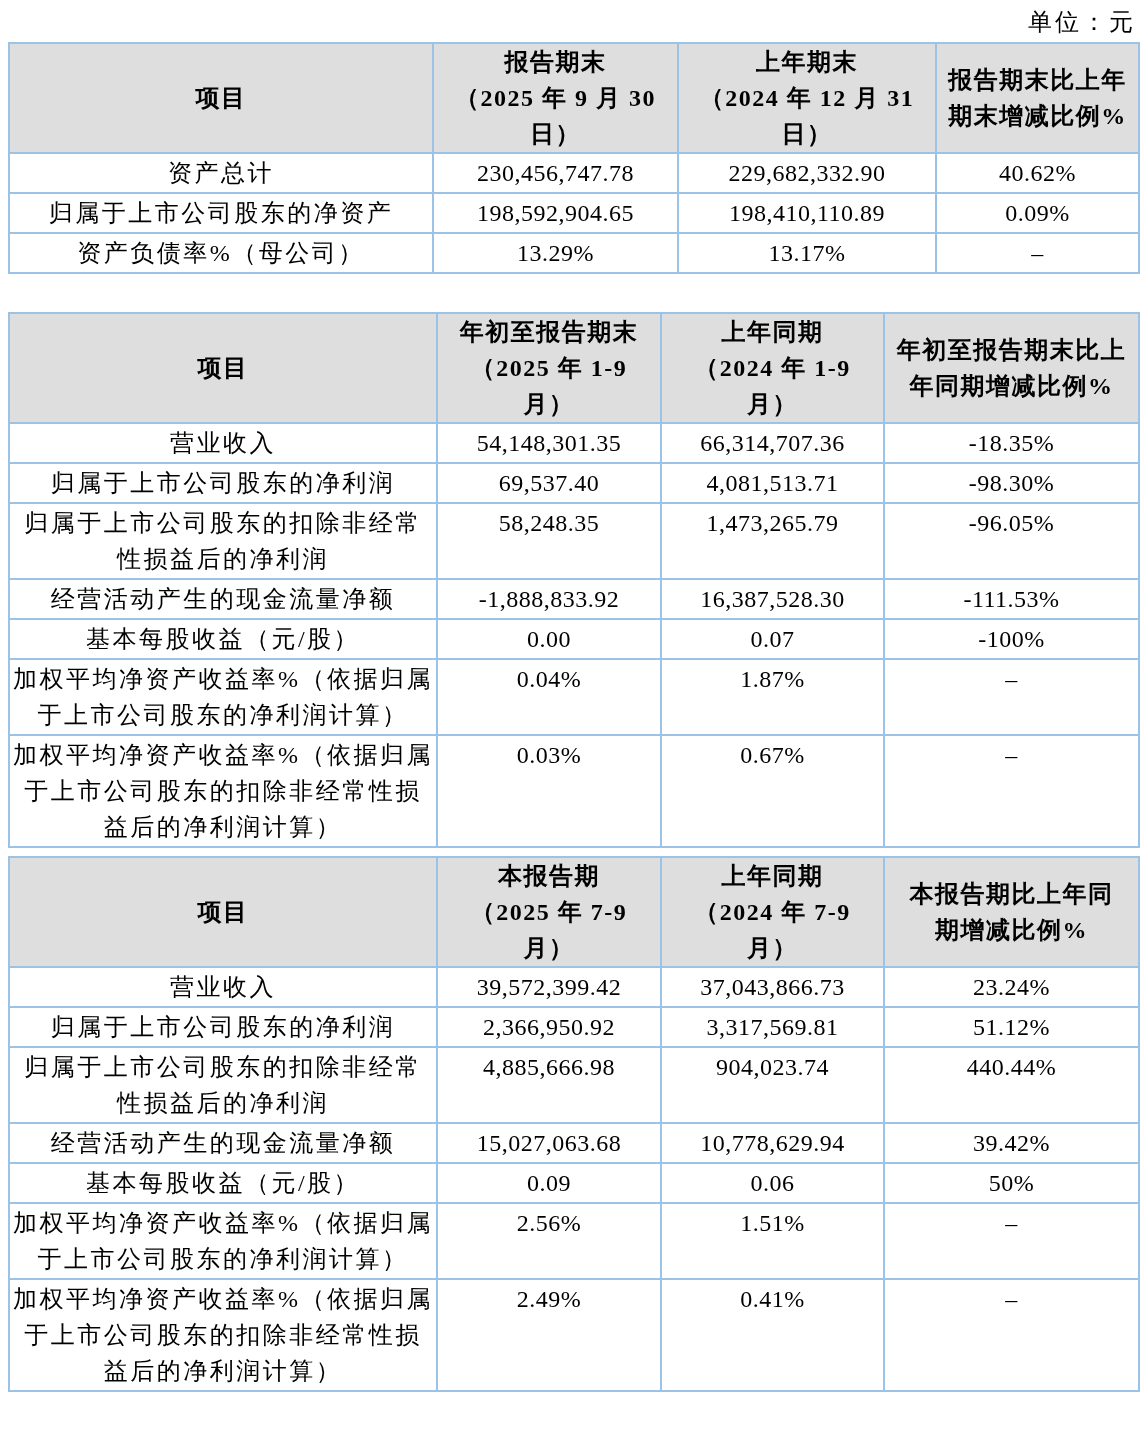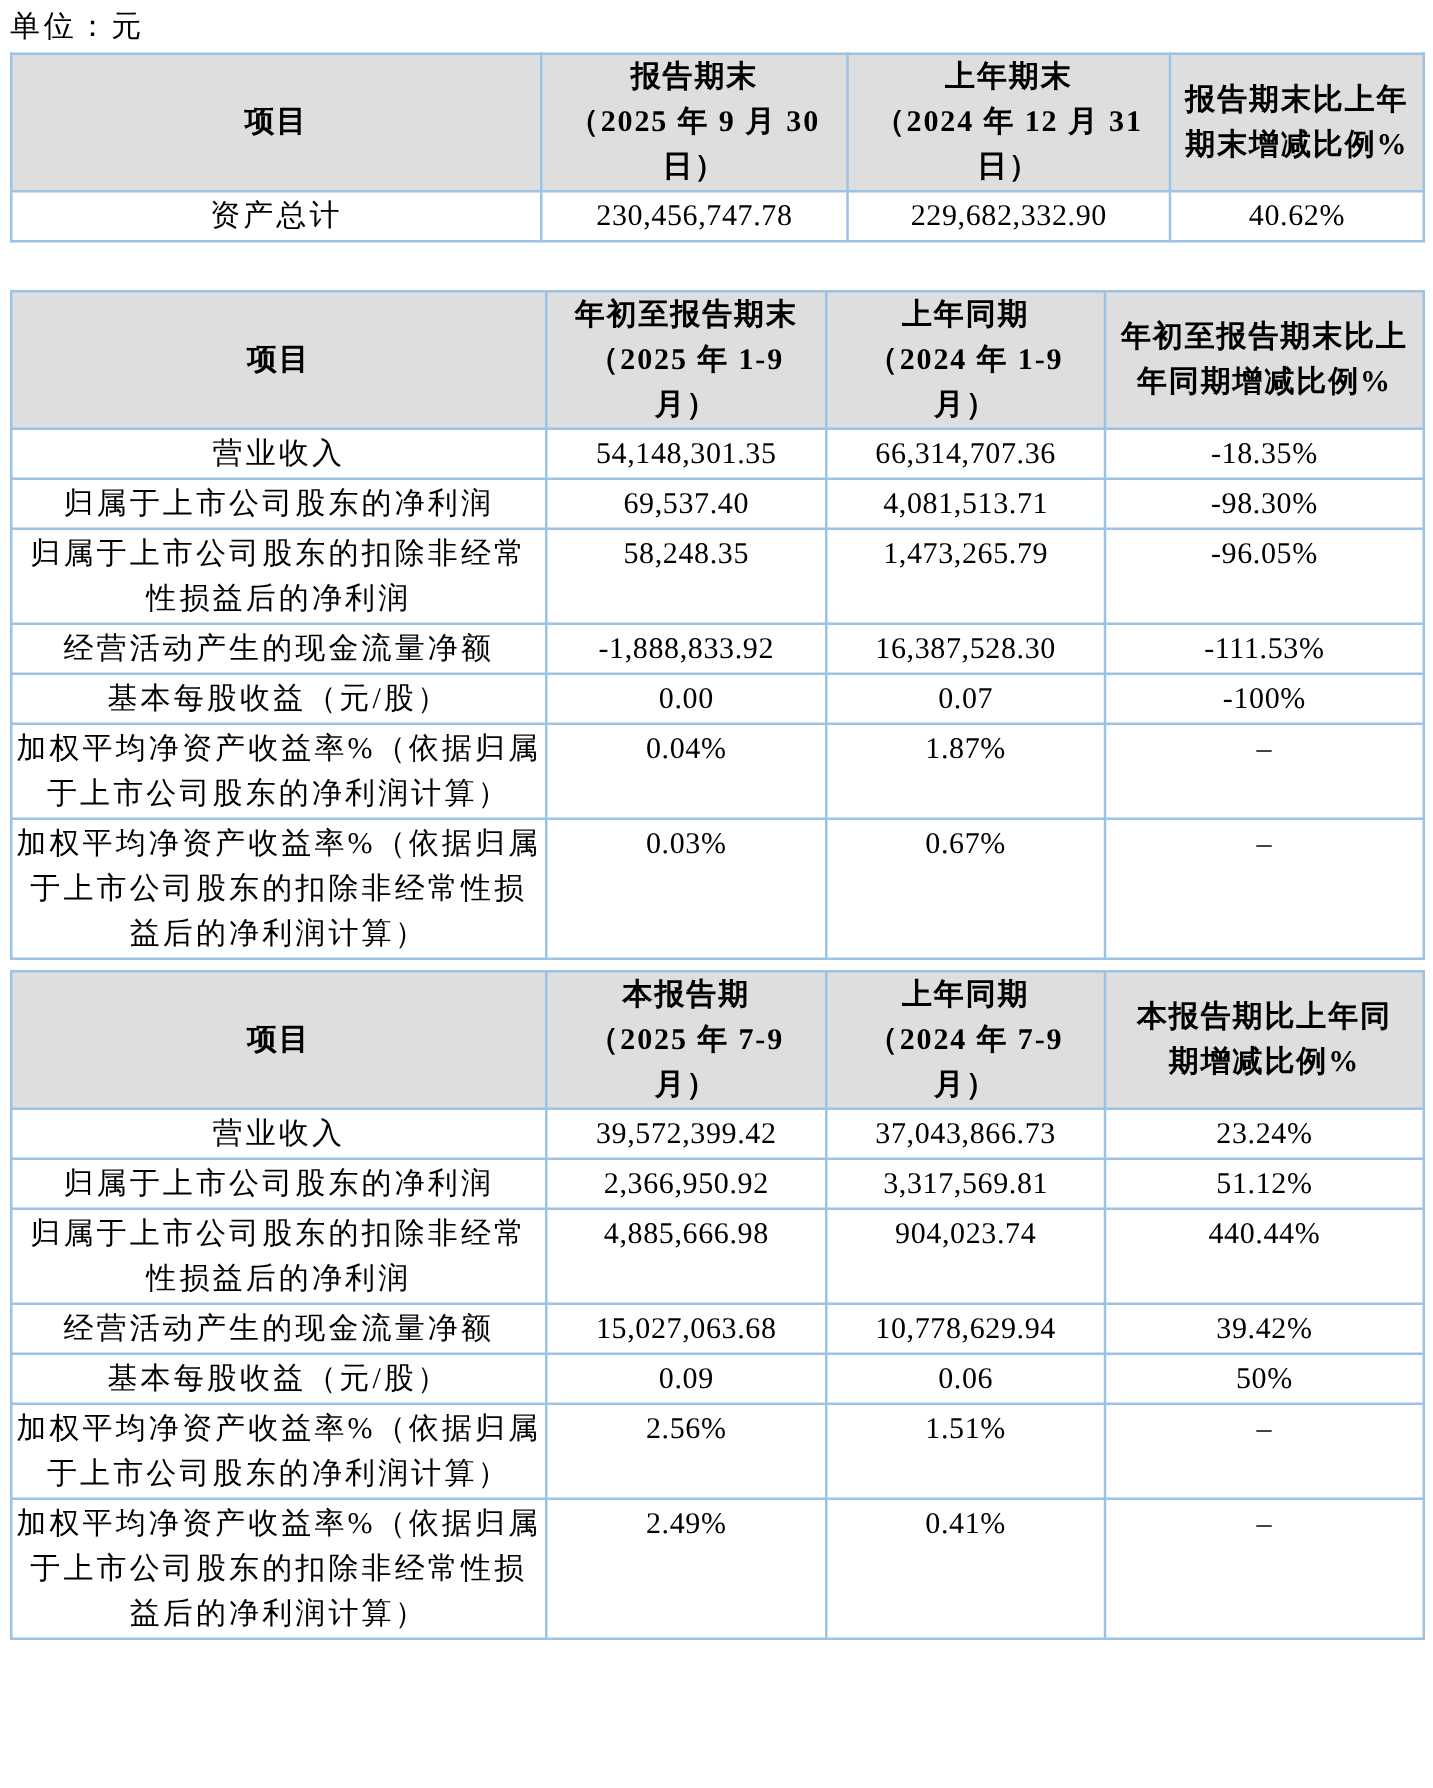--- a/index.html
+++ b/index.html
@@ -3,20 +3,21 @@
 <meta charset="utf-8">
 <style>
   html, body { margin: 0; padding: 0; background: #ffffff; }
   body {
     width: 1146px;
     font-family: "Liberation Serif", "DejaVu Serif", serif;
     color: #000000;
   }
   .page { padding: 6px 8px 4px 8px; }
   .unit-line {
+    text-align: right;
     font-size: 24px;
     line-height: 32px;
     letter-spacing: 3px;
     margin-bottom: 4px;
     padding-right: 2px;
   }
   table.fin {
     border-collapse: collapse;
     width: 1130px;
     table-layout: fixed;
@@ -83,20 +84,32 @@
 期末增减比例%</th>
       </tr>
     </thead>
     <tbody>
       <tr>
         <td class="lbl">资产总计</td>
         <td class="num">230,456,747.78</td>
         <td class="num">229,682,332.90</td>
         <td class="num">40.62%</td>
       </tr>
+      <tr>
+        <td class="lbl">归属于上市公司股东的净资产</td>
+        <td class="num">198,592,904.65</td>
+        <td class="num">198,410,110.89</td>
+        <td class="num">0.09%</td>
+      </tr>
+      <tr>
+        <td class="lbl">资产负债率%（母公司）</td>
+        <td class="num">13.29%</td>
+        <td class="num">13.17%</td>
+        <td class="num c">–</td>
+      </tr>
     </tbody>
   </table>
 
   <table class="fin t2">
     <colgroup>
       <col style="width:428px">
         <col style="width:224px">
         <col style="width:223px">
         <col style="width:255px">
     </colgroup>

